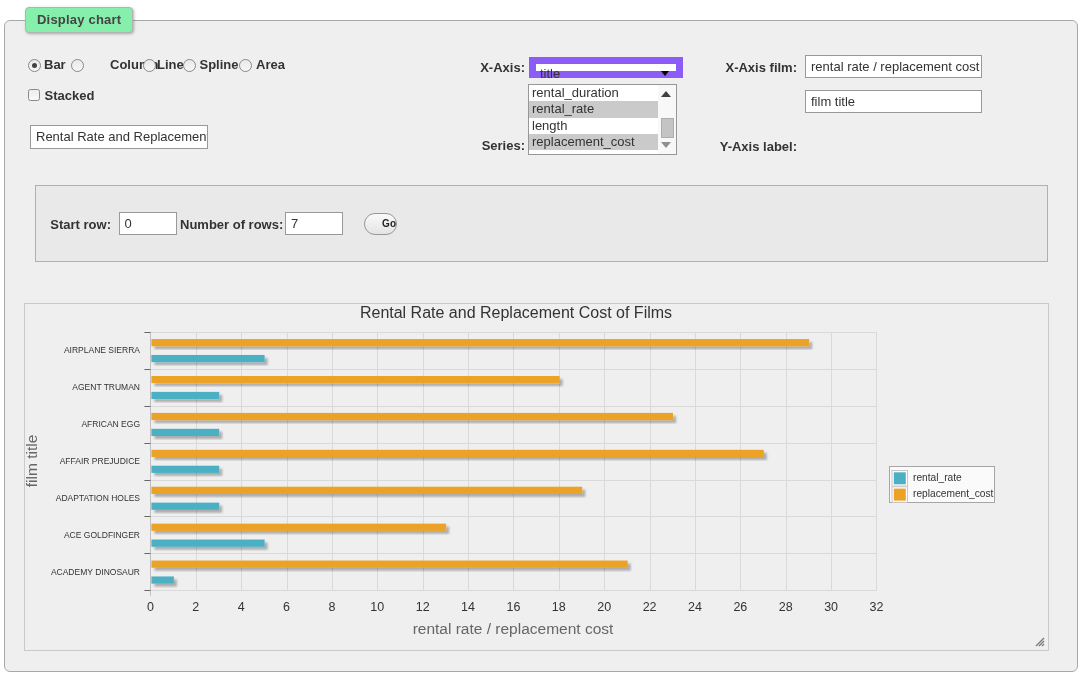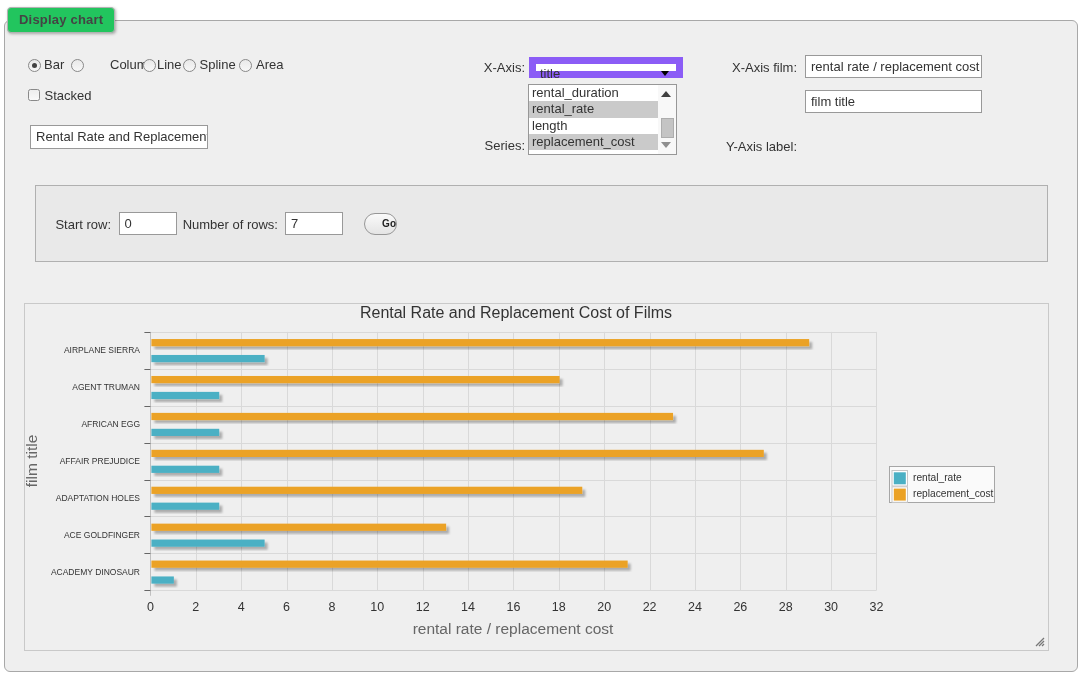--- a/index.html
+++ b/index.html
@@ -1,24 +1,24 @@
 <!DOCTYPE html>
 <html><head>
 <meta charset="utf-8">
 <style>
 * { margin:0; padding:0; box-sizing:border-box; }
 html,body { width:1081px; height:681px; background:#fff; font-family:"Liberation Sans",sans-serif; }
 .abs { position:absolute; }
 #fieldset { position:absolute; left:4px; top:20px; width:1074px; height:652px;
   background:#efefef; border:1px solid #a8a8a8; border-radius:6px; }
-#legendbox { position:absolute; left:7px; top:7px; height:26px; padding:0 11px;
-  background:#22c55e; border:1px solid #b2b2b2; border-radius:4px;
+#legendbox { position:absolute; left:25px; top:7px; height:26px; padding:0 11px;
+  background:#86efac; border:1px solid #b2b2b2; border-radius:4px;
   box-shadow:1px 1px 3px rgba(0,0,0,0.3); font-weight:bold; font-size:13px;
   color:#444; line-height:24px; letter-spacing:0.2px; }
-.lbl { position:absolute; font-size:13px; color:#333; white-space:nowrap; }
+.lbl { position:absolute; font-size:13px; color:#333; white-space:nowrap;font-weight:bold; }
 .radio { position:absolute; width:13px; height:13px; border:1px solid #898989;
   border-radius:50%; background:linear-gradient(#e9e9e9,#f7f7f7); }
 .radio.checked::after { content:""; position:absolute; left:3px; top:3px;
   width:5px; height:5px; border-radius:50%; background:#424242; }
 .checkbox { position:absolute; width:12px; height:12px; border:1px solid #898989;
   border-radius:2.5px; background:linear-gradient(#ededed,#f9f9f9); }
 .tinput { position:absolute; background:#fff; border:1px solid #999;
   font-size:13px; color:#333; line-height:21px; padding-left:5px;
   overflow:hidden; white-space:nowrap; }
 #selectbox { position:absolute; left:529px; top:57px; width:154px; height:21px;

